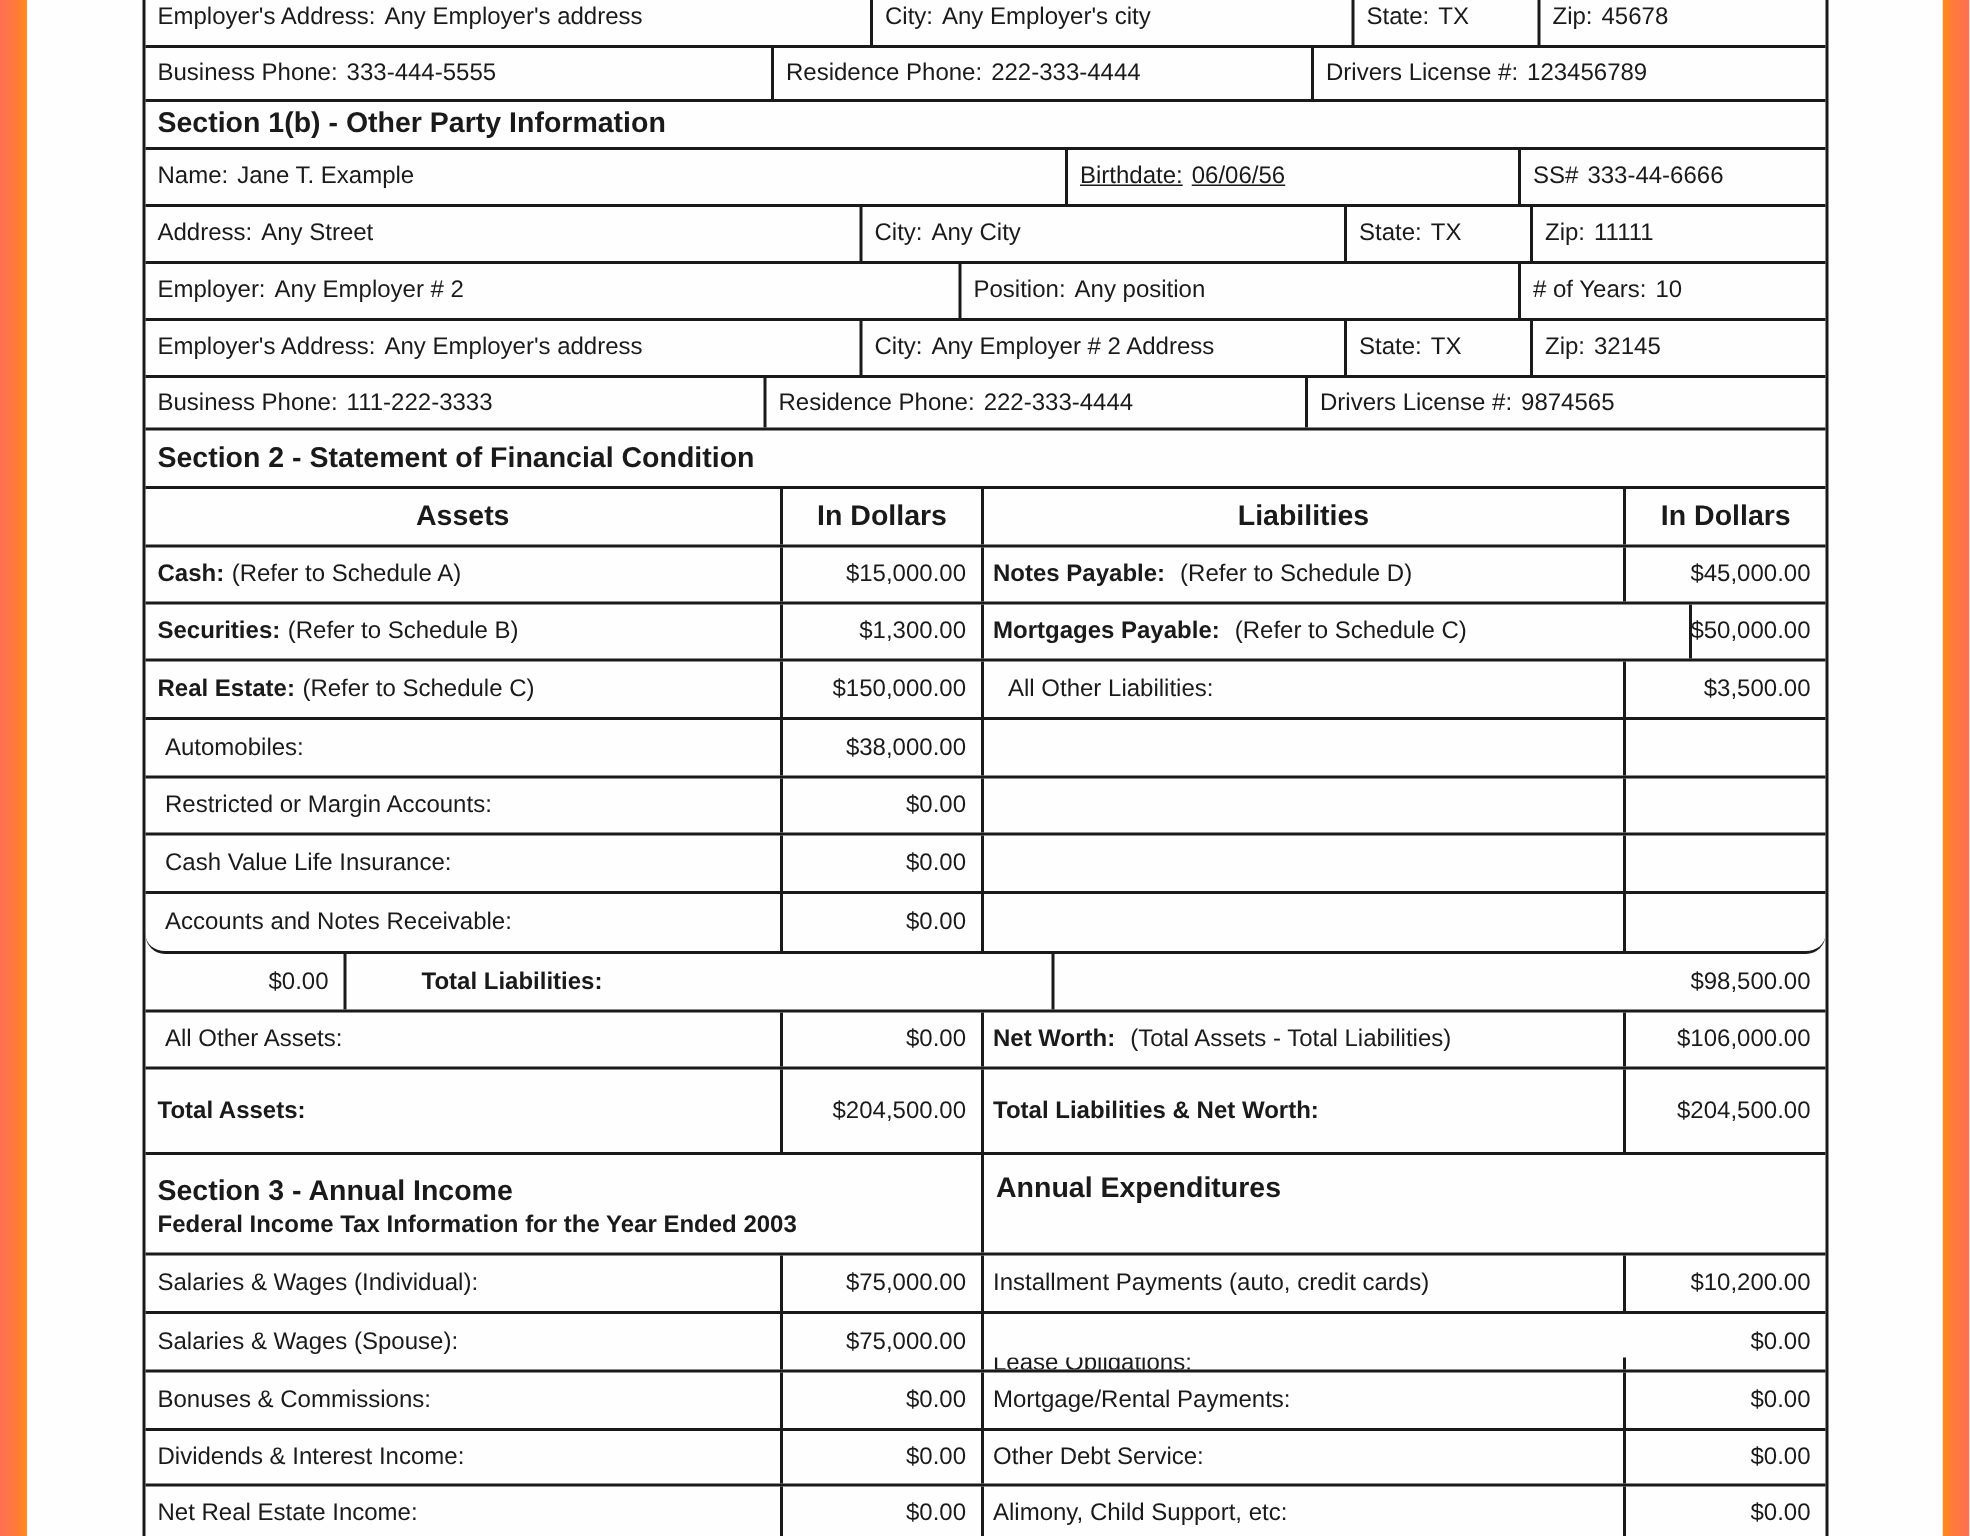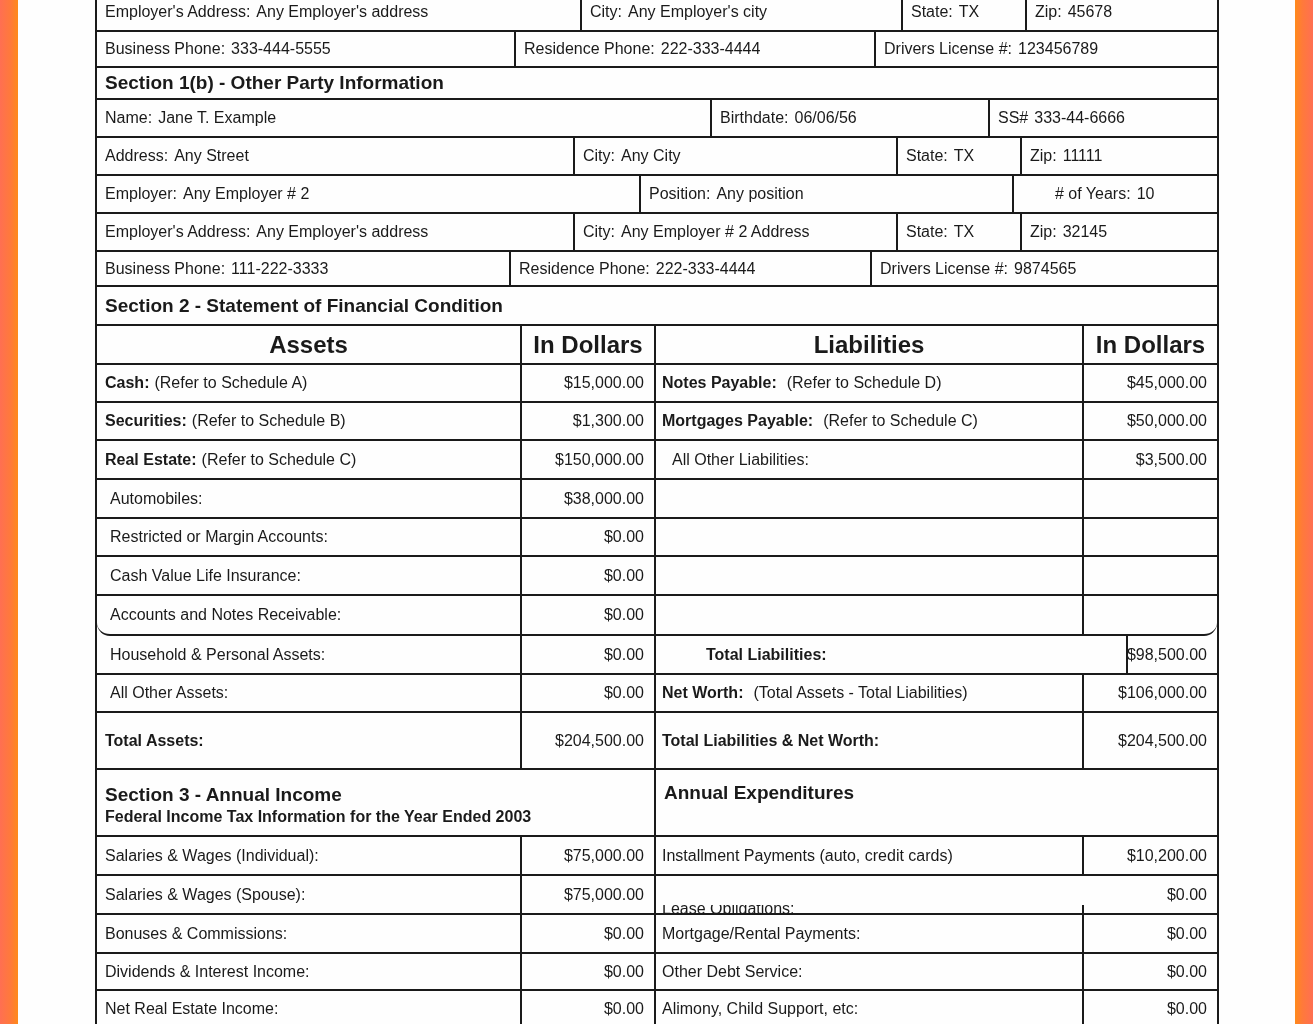--- a/index.html
+++ b/index.html
@@ -39,21 +39,21 @@
       white-space: nowrap;
       overflow: hidden;
     }
     .cell:last-child { border-right: none; }
     .lbl { margin-right: 6px; }
     .sec-title {
       font-weight: bold; font-size: 19px; padding: 0 8px;
       display: flex; align-items: center;
     }
     .th {
-      font-weight: bold; font-size: 24px; justify-content: center;
+      font-weight: bold; font-size: 19px; justify-content: center;
     }
     .num { justify-content: flex-end; padding-right: 10px; }
     .b { font-weight: bold; margin-right: 5px; }
     .b2 { font-weight: bold; margin-right: 10px; }
   </style>
 </head>
 <body>
 
 <div class="frame-left"></div>
 <div class="frame-right"></div>
@@ -97,21 +97,21 @@
 
   <div class="row" style="height:32px;">
     <div class="sec-title">Section 1(b) - Other Party Information</div>
   </div>
 
   <div class="row" style="height:38px;">
     <div class="cell" style="width:615px;">
       <span class="lbl">Name:</span>
       <span>Jane T. Example</span>
     </div>
-    <div class="cell" style="width:278px;">
+    <div class="cell" style="width:302px;text-decoration:underline;">
       <span class="lbl">Birthdate:</span>
       <span>06/06/56</span>
     </div>
     <div class="cell" style="flex:1;">
       <span class="lbl">SS#</span>
       <span>333-44-6666</span>
     </div>
   </div>
 
   <div class="row" style="height:38px;">
@@ -135,21 +135,21 @@
 
   <div class="row" style="height:38px;">
     <div class="cell" style="width:544px;">
       <span class="lbl">Employer:</span>
       <span>Any Employer # 2</span>
     </div>
     <div class="cell" style="width:373px;">
       <span class="lbl">Position:</span>
       <span>Any position</span>
     </div>
-    <div class="cell" style="flex:1;margin-left:33px;">
+    <div class="cell" style="flex:1;">
       <span class="lbl"># of Years:</span>
       <span>10</span>
     </div>
   </div>
 
   <div class="row" style="height:38px;">
     <div class="cell" style="width:478px;">
       <span class="lbl">Employer's Address:</span>
       <span>Any Employer's address</span>
     </div>
@@ -205,21 +205,21 @@
           <span>(Refer to Schedule D)</span>
         </div>
         <div class="cell num" style="flex:1;">$45,000.00</div>
       </div>
       <div class="row" style="height: 38px;">
         <div class="cell" style="width:425px;">
           <span class="b">Securities:</span>
           <span>(Refer to Schedule B)</span>
         </div>
         <div class="cell num" style="width:134px;">$1,300.00</div>
-        <div class="cell" style="width:428px; padding-left:6px;">
+        <div class="cell" style="width:472px; padding-left:6px;">
           <span class="b2">Mortgages Payable:</span>
           <span>(Refer to Schedule C)</span>
         </div>
         <div class="cell num" style="flex:1;border-radius:15px;">$50,000.00</div>
       </div>
       <div class="row" style="height: 39px;">
         <div class="cell" style="width:425px;">
           <span class="b">Real Estate:</span>
           <span>(Refer to Schedule C)</span>
         </div>
@@ -272,24 +272,20 @@
           <span>Accounts and Notes Receivable:</span>
         </div>
         <div class="cell num" style="width:134px;">$0.00</div>
         <div class="cell" style="width:428px; padding-left:6px;">
           <span class="b2"></span>
           <span></span>
         </div>
         <div class="cell num" style="flex:1;"></div>
       </div>
       <div class="row" style="height: 39px;">
-        <div class="cell" style="width:425px;">
-          <span class="b"></span>
-          <span>Household &amp; Personal Assets:</span>
-        </div>
         <div class="cell num" style="width:134px;">$0.00</div>
         <div class="cell" style="width:428px; padding-left:6px;margin-left:44px;">
           <span class="b2">Total Liabilities:</span>
           <span></span>
         </div>
         <div class="cell num" style="flex:1;">$98,500.00</div>
       </div>
       <div class="row" style="height: 38px;">
         <div class="cell" style="width:425px;">
           <span class="b"></span>

